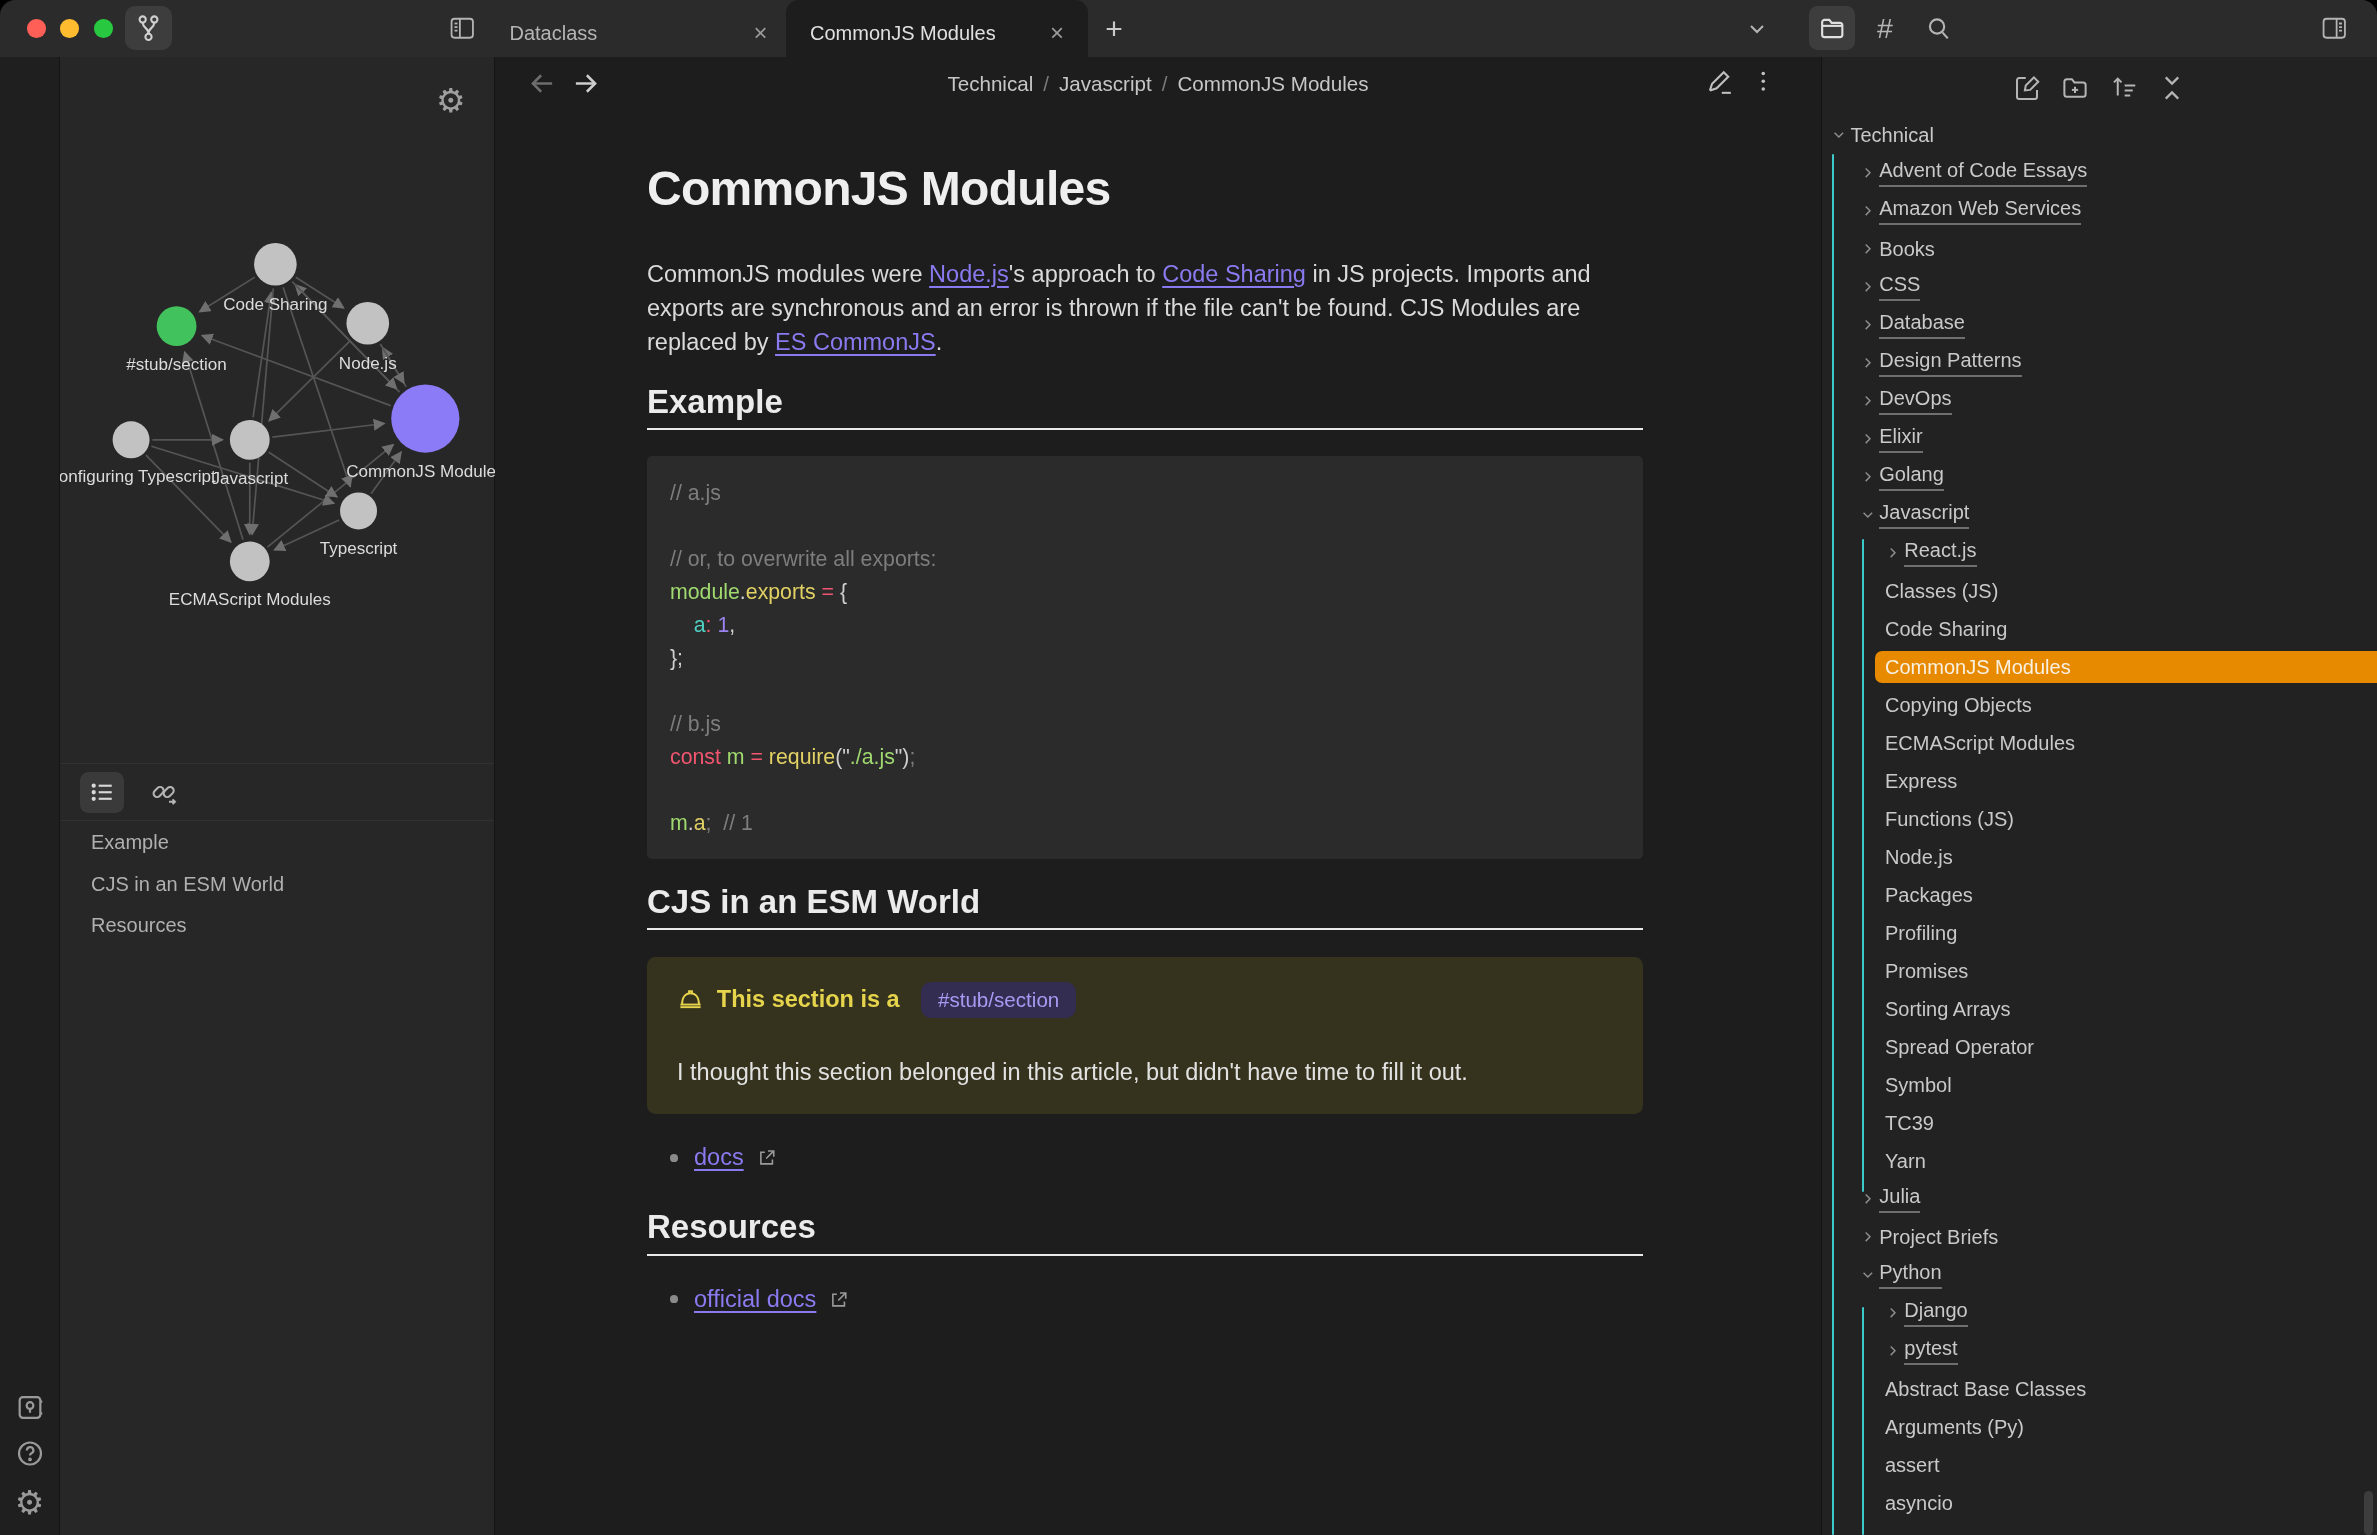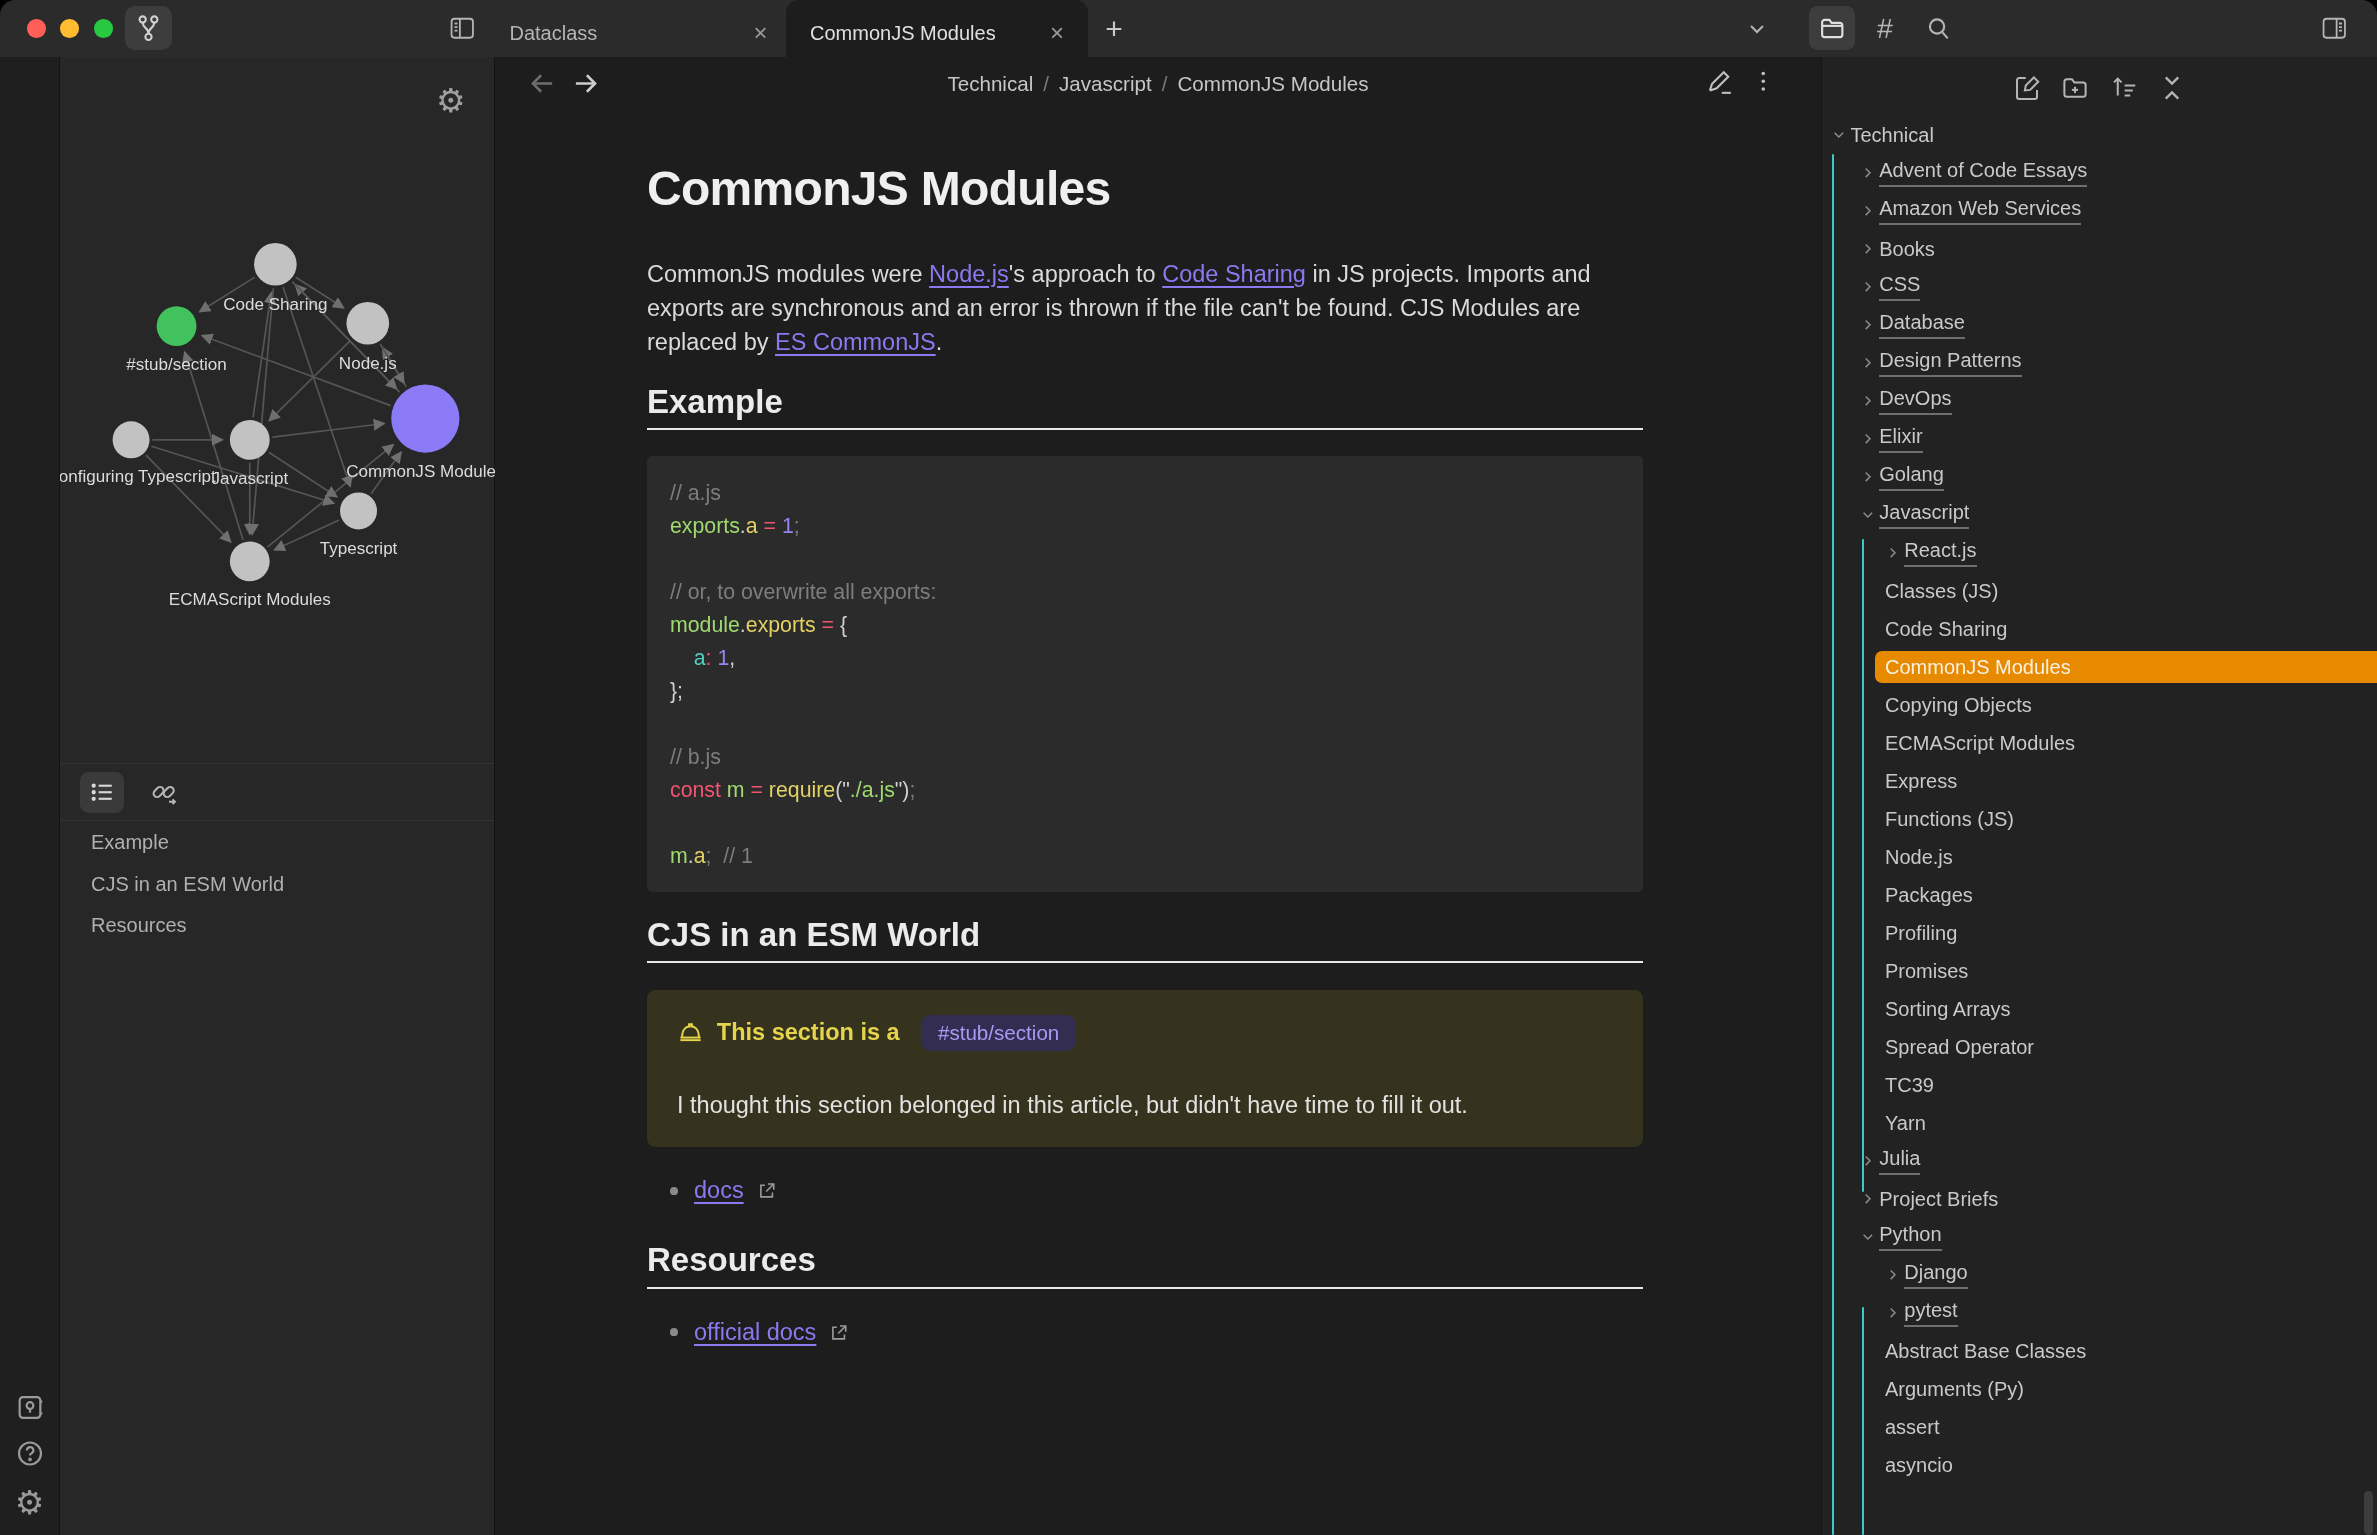--- a/index.html
+++ b/index.html
@@ -327,21 +327,20 @@
         <h1 class="title">CommonJS Modules</h1>
         <p class="intro" id="intro"><span>CommonJS modules were </span><a class="doclink">Node.js</a><span>'s approach to </span><a class="doclink">Code Sharing</a><span> in JS projects. Imports and
 </span><span>exports are synchronous and an error is thrown if the file can't be found. CJS Modules are
 </span><span>replaced by </span><a class="doclink">ES CommonJS</a><span>.</span></p>
 
         <h2 class="h2">Example</h2>
         <div class="rule"></div>
 
         <div class="codeblock" id="codeblock">
             <div class="cl"><span class="tk-cm">// a.js</span></div>
-            <div class="cl"><span class="tk-g">exports</span><span class="tk-w">.</span><span class="tk-y">a</span><span class="tk-w"> </span><span class="tk-r">=</span><span class="tk-w"> </span><span class="tk-p">1</span><span class="tk-cm">;</span></div>
             <div class="cl">&nbsp;</div>
             <div class="cl"><span class="tk-cm">// or, to overwrite all exports:</span></div>
             <div class="cl"><span class="tk-g">module</span><span class="tk-w">.</span><span class="tk-y">exports</span><span class="tk-w"> </span><span class="tk-r">=</span><span class="tk-w"> </span><span class="tk-w">{</span></div>
             <div class="cl"><span class="tk-w">    </span><span class="tk-c">a</span><span class="tk-r">:</span><span class="tk-w"> </span><span class="tk-p">1</span><span class="tk-w">,</span></div>
             <div class="cl"><span class="tk-w">};</span></div>
             <div class="cl">&nbsp;</div>
             <div class="cl"><span class="tk-cm">// b.js</span></div>
             <div class="cl"><span class="tk-r">const</span><span class="tk-w"> </span><span class="tk-g">m</span><span class="tk-w"> </span><span class="tk-r">=</span><span class="tk-w"> </span><span class="tk-y">require</span><span class="tk-w">("</span><span class="tk-g">./a.js</span><span class="tk-w">")</span><span class="tk-cm">;</span></div>
             <div class="cl">&nbsp;</div>
             <div class="cl"><span class="tk-g">m</span><span class="tk-w">.</span><span class="tk-y">a</span><span class="tk-cm">;</span><span class="tk-cm">  // 1</span></div>
@@ -558,20 +557,23 @@
           <div class="trow lv2">
             <span class="tlabel">Promises</span>
           </div>
           <div class="trow lv2">
             <span class="tlabel">Sorting Arrays</span>
           </div>
           <div class="trow lv2">
             <span class="tlabel">Spread Operator</span>
           </div>
           <div class="trow lv2">
+            <span class="tlabel">Symbol</span>
+          </div>
+          <div class="trow lv2">
             <span class="tlabel">TC39</span>
           </div>
           <div class="trow lv2">
             <span class="tlabel">Yarn</span>
           </div>
           <div class="trow lv1">
             <span class="chev">
               <svg width="15.7" height="15.7" viewBox="0 0 22 22">
                 <polyline points="8,5 14,11 8,17" fill="none" stroke="#8f8f8f" stroke-width="2"></polyline>
               </svg>

